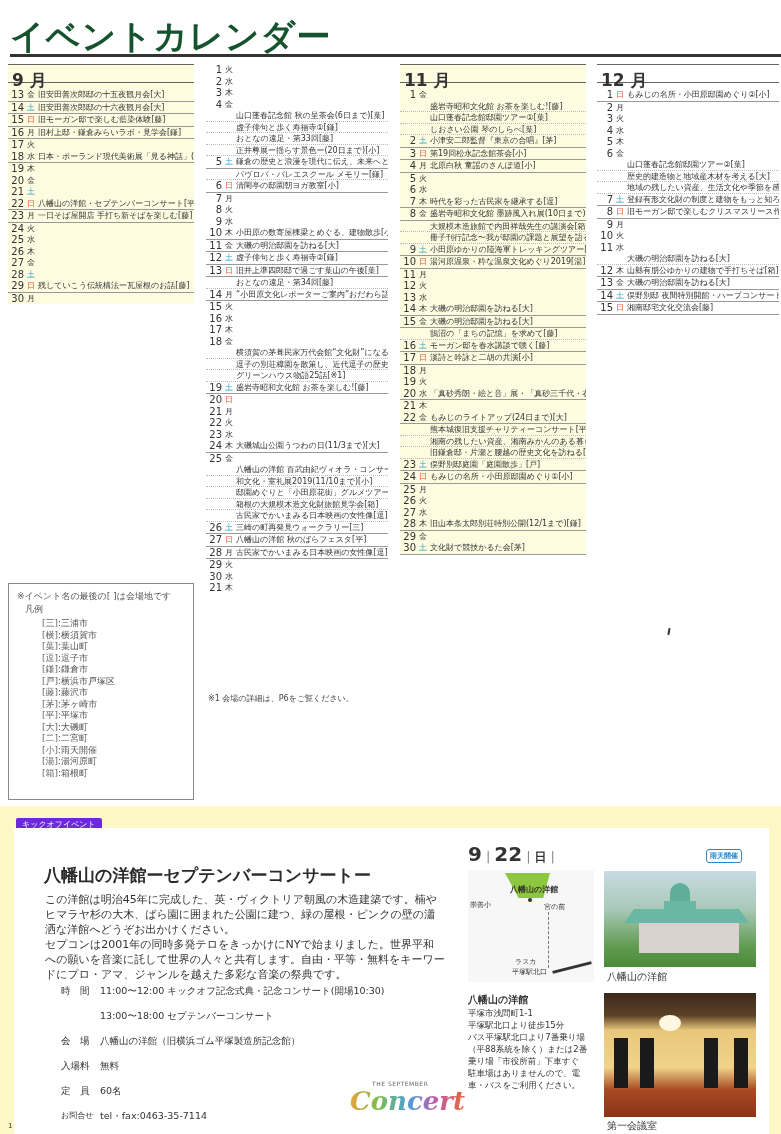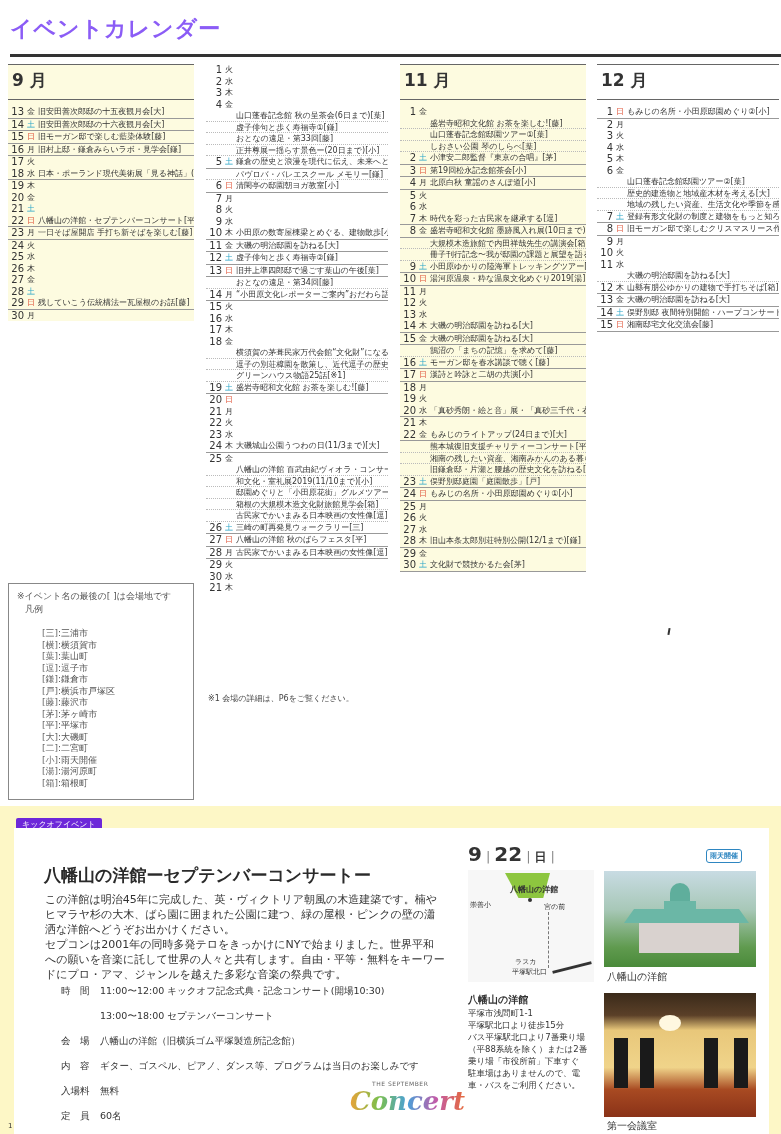--- a/index.html
+++ b/index.html
@@ -5,35 +5,35 @@
   * { box-sizing: border-box; margin: 0; padding: 0; }
   body {
     width: 781px; height: 1134px; overflow: hidden;
     background: #ffffff;
     font-family: "DejaVu Sans", "Liberation Sans", sans-serif;
     color: #333;
     position: relative;
   }
   .page-title {
     position: absolute; left: 10px; top: 14px;
-    font-size: 22px; font-weight: bold; color: #8b5cf6; letter-spacing: 1px; text-align: right;
+    font-size: 34px; font-weight: bold; color: #14532d; letter-spacing: 1px; text-align: right;
   }
   .title-rule {
     position: absolute; left: 10px; top: 54px; width: 771px; height: 3px; background: #333;
   }
   .month-col {
     position: absolute; top: 64px;
   }
   .month-col.yellow .col-bg { background: #fdfbe0; }
   .col-bg { position: absolute; left: 0; right: 0; top: 0; bottom: 0; z-index: 0; }
   .col-inner { position: relative; z-index: 1; }
   .month-head {
     border-top: 1.5px solid #666;
     border-bottom: 1.5px solid #666;
-    height: 36px; line-height: 30px;
+    height: 19px; line-height: 30px;
     font-size: 17px; font-weight: bold; color: #333; padding-left: 4px;
     margin-bottom: 6px;
   }
   .day-block { position: relative; }
   .day-block.has-event { border-bottom: 1px solid #999; }
   .ev-row {
     height: 11.5px; line-height: 11.5px;
     font-size: 8px; color: #333; white-space: nowrap; overflow: hidden;
     padding-left: 30px;
     border-bottom: 1px dotted #bbb;
@@ -49,21 +49,21 @@
   .day-wd.sun { color: #e0553a; }
   .day-ev { flex: 1; font-size: 8px; white-space: nowrap; overflow: hidden; color: #333; }
   .footnote {
     position: absolute; left: 208px; top: 693px; font-size: 8px; color: #444;
   }
   .legend-box {
     position: absolute; left: 8px; top: 583px; width: 186px; height: 217px;
     border: 1px solid #888; padding: 6px 8px; font-size: 9px; color: #555; background: #fff;
   }
   .legend-note { font-size: 9px; color: #555; }
-  .legend-sub { padding-left: 8px; font-size: 9px; color: #555; margin-bottom: 12px; }
+  .legend-sub { padding-left: 8px; font-size: 9px; color: #555; margin-bottom: 2px; }
   .legend-item { padding-left: 25px; font-size: 9px; line-height: 11.5px; color: #555; }
   .legend-item .code { color: #666; }
   
   .kick {
     position: absolute; left: 0; top: 806px; width: 781px; height: 328px;
     background: #fdf7c6;
   }
   .kick-inner {
     position: absolute; left: 14px; top: 22px; width: 755px; height: 306px; background: #fff;
   }
@@ -902,24 +902,20 @@
         </div>
         <div class="detail-row">
           <span class="detail-label"></span>
           <span class="detail-val">13:00〜18:00 セプテンバーコンサート</span>
         </div>
         <div class="detail-row">
           <span class="detail-label">会　場</span>
           <span class="detail-val">八幡山の洋館（旧横浜ゴム平塚製造所記念館）</span>
         </div>
         <div class="detail-row">
-          <span class="detail-label">内　容</span>
-          <span class="detail-val">ギター、ゴスペル、ピアノ、ダンス等、プログラムは当日のお楽しみです</span>
-        </div>
-        <div class="detail-row">
           <span class="detail-label">入場料</span>
           <span class="detail-val">無料</span>
         </div>
         <div class="detail-row">
           <span class="detail-label">定　員</span>
           <span class="detail-val">60名</span>
         </div>
         <div class="detail-row">
           <span class="detail-label small">お問合せ</span>
           <span class="detail-val">tel・fax:0463-35-7114</span>

